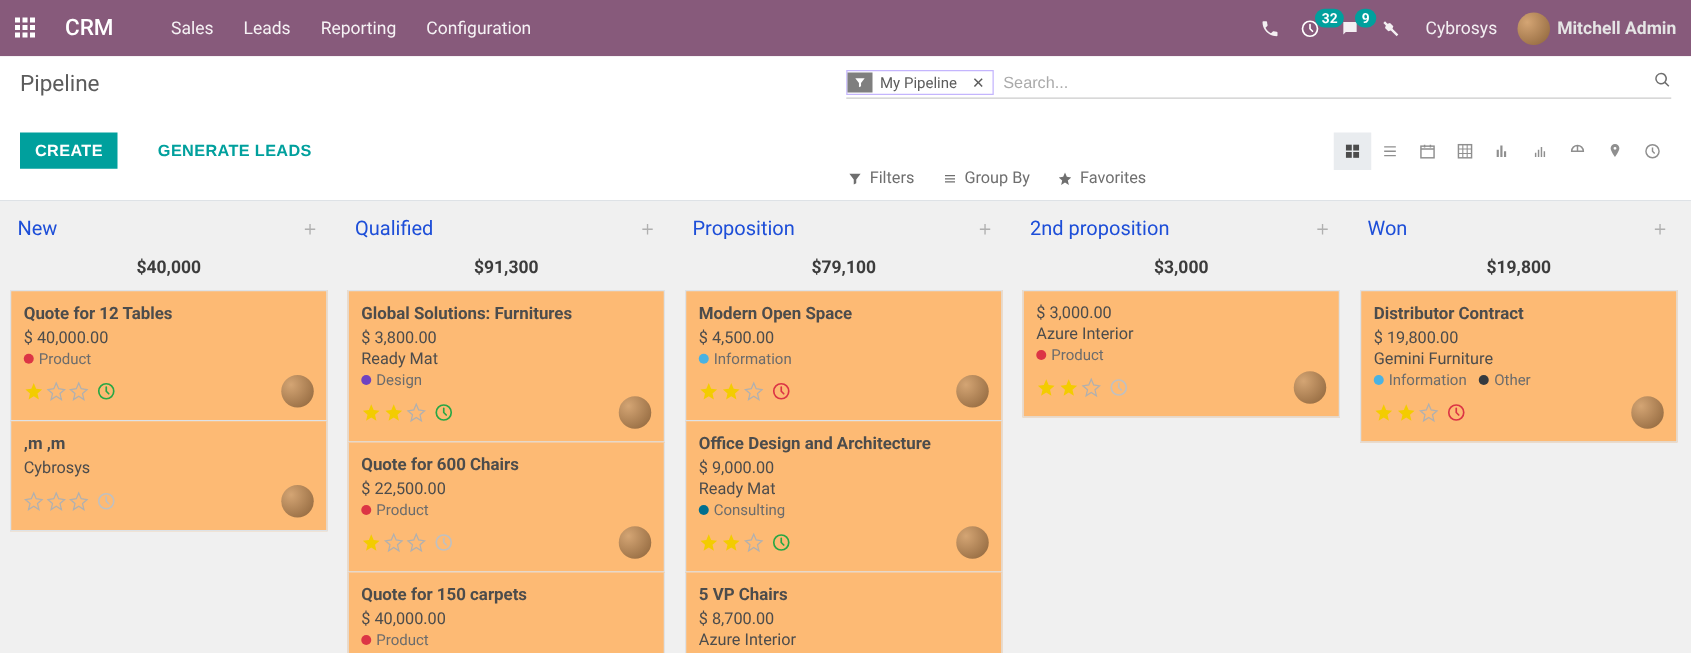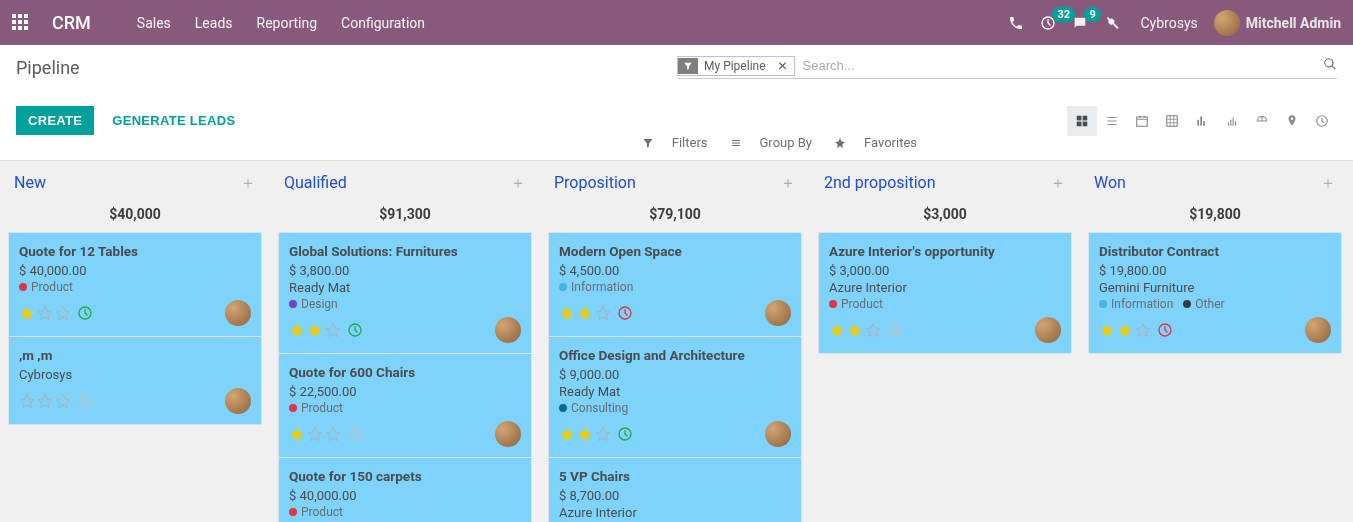--- a/index.html
+++ b/index.html
@@ -28,46 +28,46 @@
   .cp-search { margin-left: auto; display: flex; align-items: center; width: 660px; border-bottom: 1px solid #ccc; padding-bottom: 2px; }
   .facet { display: inline-flex; align-items: center; border: 1px solid #c4b5fd; font-size: 12px; margin-right: 4px; }
   .facet-funnel { background: #7f7f7f; padding: 3px 5px; color: #fff; display:flex; align-items:center; justify-content:center; }
   .facet-label { padding: 2px 6px; color: #5c5c5c; }
   .facet-x { padding: 2px 6px; color: #5c5c5c; cursor: pointer; }
   .searchbox { flex: 1; border: none; outline: none; font-size: 13px; padding: 3px 4px; color: #5c5c5c; }
   .searchbox::placeholder { color: #aaa; }
   .cp-search .mag { margin-left: auto; cursor: pointer; }
   
   .cp-bottom { display: flex; align-items: center; padding: 6px 16px 10px 16px; }
-  .cp-buttons { display: flex; gap: 6px; align-items: flex-end; }
+  .cp-buttons { display: flex; gap: 20px; align-items: flex-end; }
   .btn-primary { background: #00A09D; color: #fff; border: none; padding: 7px 12px; font-size: 13px; font-weight: 600; cursor: pointer; letter-spacing: 0.3px; }
   .btn-link { color: #00A09D; background: none; border: none; font-size: 13px; font-weight: 600; padding: 7px 12px; cursor: pointer; letter-spacing: 0.3px; }
   .cp-searchopts { margin-left: auto; margin-right: 150px; display: flex; gap: 22px; }
-  .opt { display: flex; align-items: center; gap: 18px; color: #6f6f6f; cursor: pointer; font-size: 13px; margin-top: 44px; }
+  .opt { display: flex; align-items: center; gap: 6px; color: #6f6f6f; cursor: pointer; font-size: 13px; margin-top: 44px; }
   .opt svg { width: 12px; height: 12px; fill: #6f6f6f; }
   .view-switcher { display: flex; gap: 0; }
   .vbtn { width: 30px; height: 30px; display: flex; align-items: center; justify-content: center; cursor: pointer; color: #8f8f8f; }
   .vbtn.active { background: #e9ecef; color: #4c4c4c; }
   .vbtn svg { width: 14px; height: 14px; fill: currentColor; }
   
   
   .kanban { display: flex; align-items: flex-start; padding: 0; overflow-x: auto; }
   .column { width: 270px; flex: 0 0 270px; padding: 0 8px; }
   .col-header { display: flex; align-items: center; padding: 12px 6px 6px 6px; }
   .col-title { font-size: 16px; color: #1d4ed8; font-weight: 400; flex: 1; }
   .col-plus { color: #b0b0b0; font-size: 16px; cursor: pointer; line-height: 1; }
   .progress-row { display: flex; align-items: center; gap: 8px; padding: 0 6px 10px 6px; flex-direction: column; }
   .progress { flex: 1; height: 14px; background: #dcdcdc; border-radius: 3px; display: flex; overflow: hidden; }
   .seg { height: 100%; }
   .seg.green { background: #28a745; }
   .seg.orange { background: #ffac00; }
   .seg.red { background: #dc3545; }
   .col-total { font-weight: 700; color: #3c3c3c; font-size: 14px; }
   
-  .card { background: #7dd3fc; border: 1px solid #dee2e6; border-top: none; padding: 10px; position: relative; }
+  .card { background: #fdba74; border: 1px solid #dee2e6; border-top: none; padding: 10px; position: relative; }
   .card:first-of-type { border-top: 1px solid #dee2e6; }
   .card + .card { }
   .card-group { margin-bottom: 10px; }
   .card-title { font-weight: 700; color: #4c4c4c; margin-bottom: 4px; font-size: 13.5px; }
   .card-amount { color: #4c4c4c; margin-bottom: 2px; font-size: 13px; }
   .card-sub { color: #4c4c4c; font-size: 13px; margin-bottom: 2px; }
   .tags { display: flex; flex-wrap: wrap; gap: 10px; margin-top: 2px; font-size: 12px; color: #6c6c6c; }
   .tag { display: inline-flex; align-items: center; gap: 4px; }
   .dot { width: 8px; height: 8px; border-radius: 50%; display: inline-block; }
   .card-footer { display: flex; align-items: center; margin-top: 6px; }
@@ -518,21 +518,20 @@
       <div class="col-header">
         <span class="col-title">2nd proposition</span>
         <span class="col-plus">＋</span>
       </div>
       <div class="progress-row">
         <div class="progress"></div>
         <span class="col-total">$3,000</span>
       </div>
       <div class="card-group">
         <div class="card">
-          <div class="card-title">Azure Interior's opportunity</div>
           <div class="card-amount">$ 3,000.00</div>
           <div class="card-sub">Azure Interior</div>
           <div class="tags">
             <span class="tag">
               <span class="dot" style="background:#dc3545"></span>
               <span>Product</span>
             </span>
           </div>
           <div class="card-footer">
             <div class="stars">

